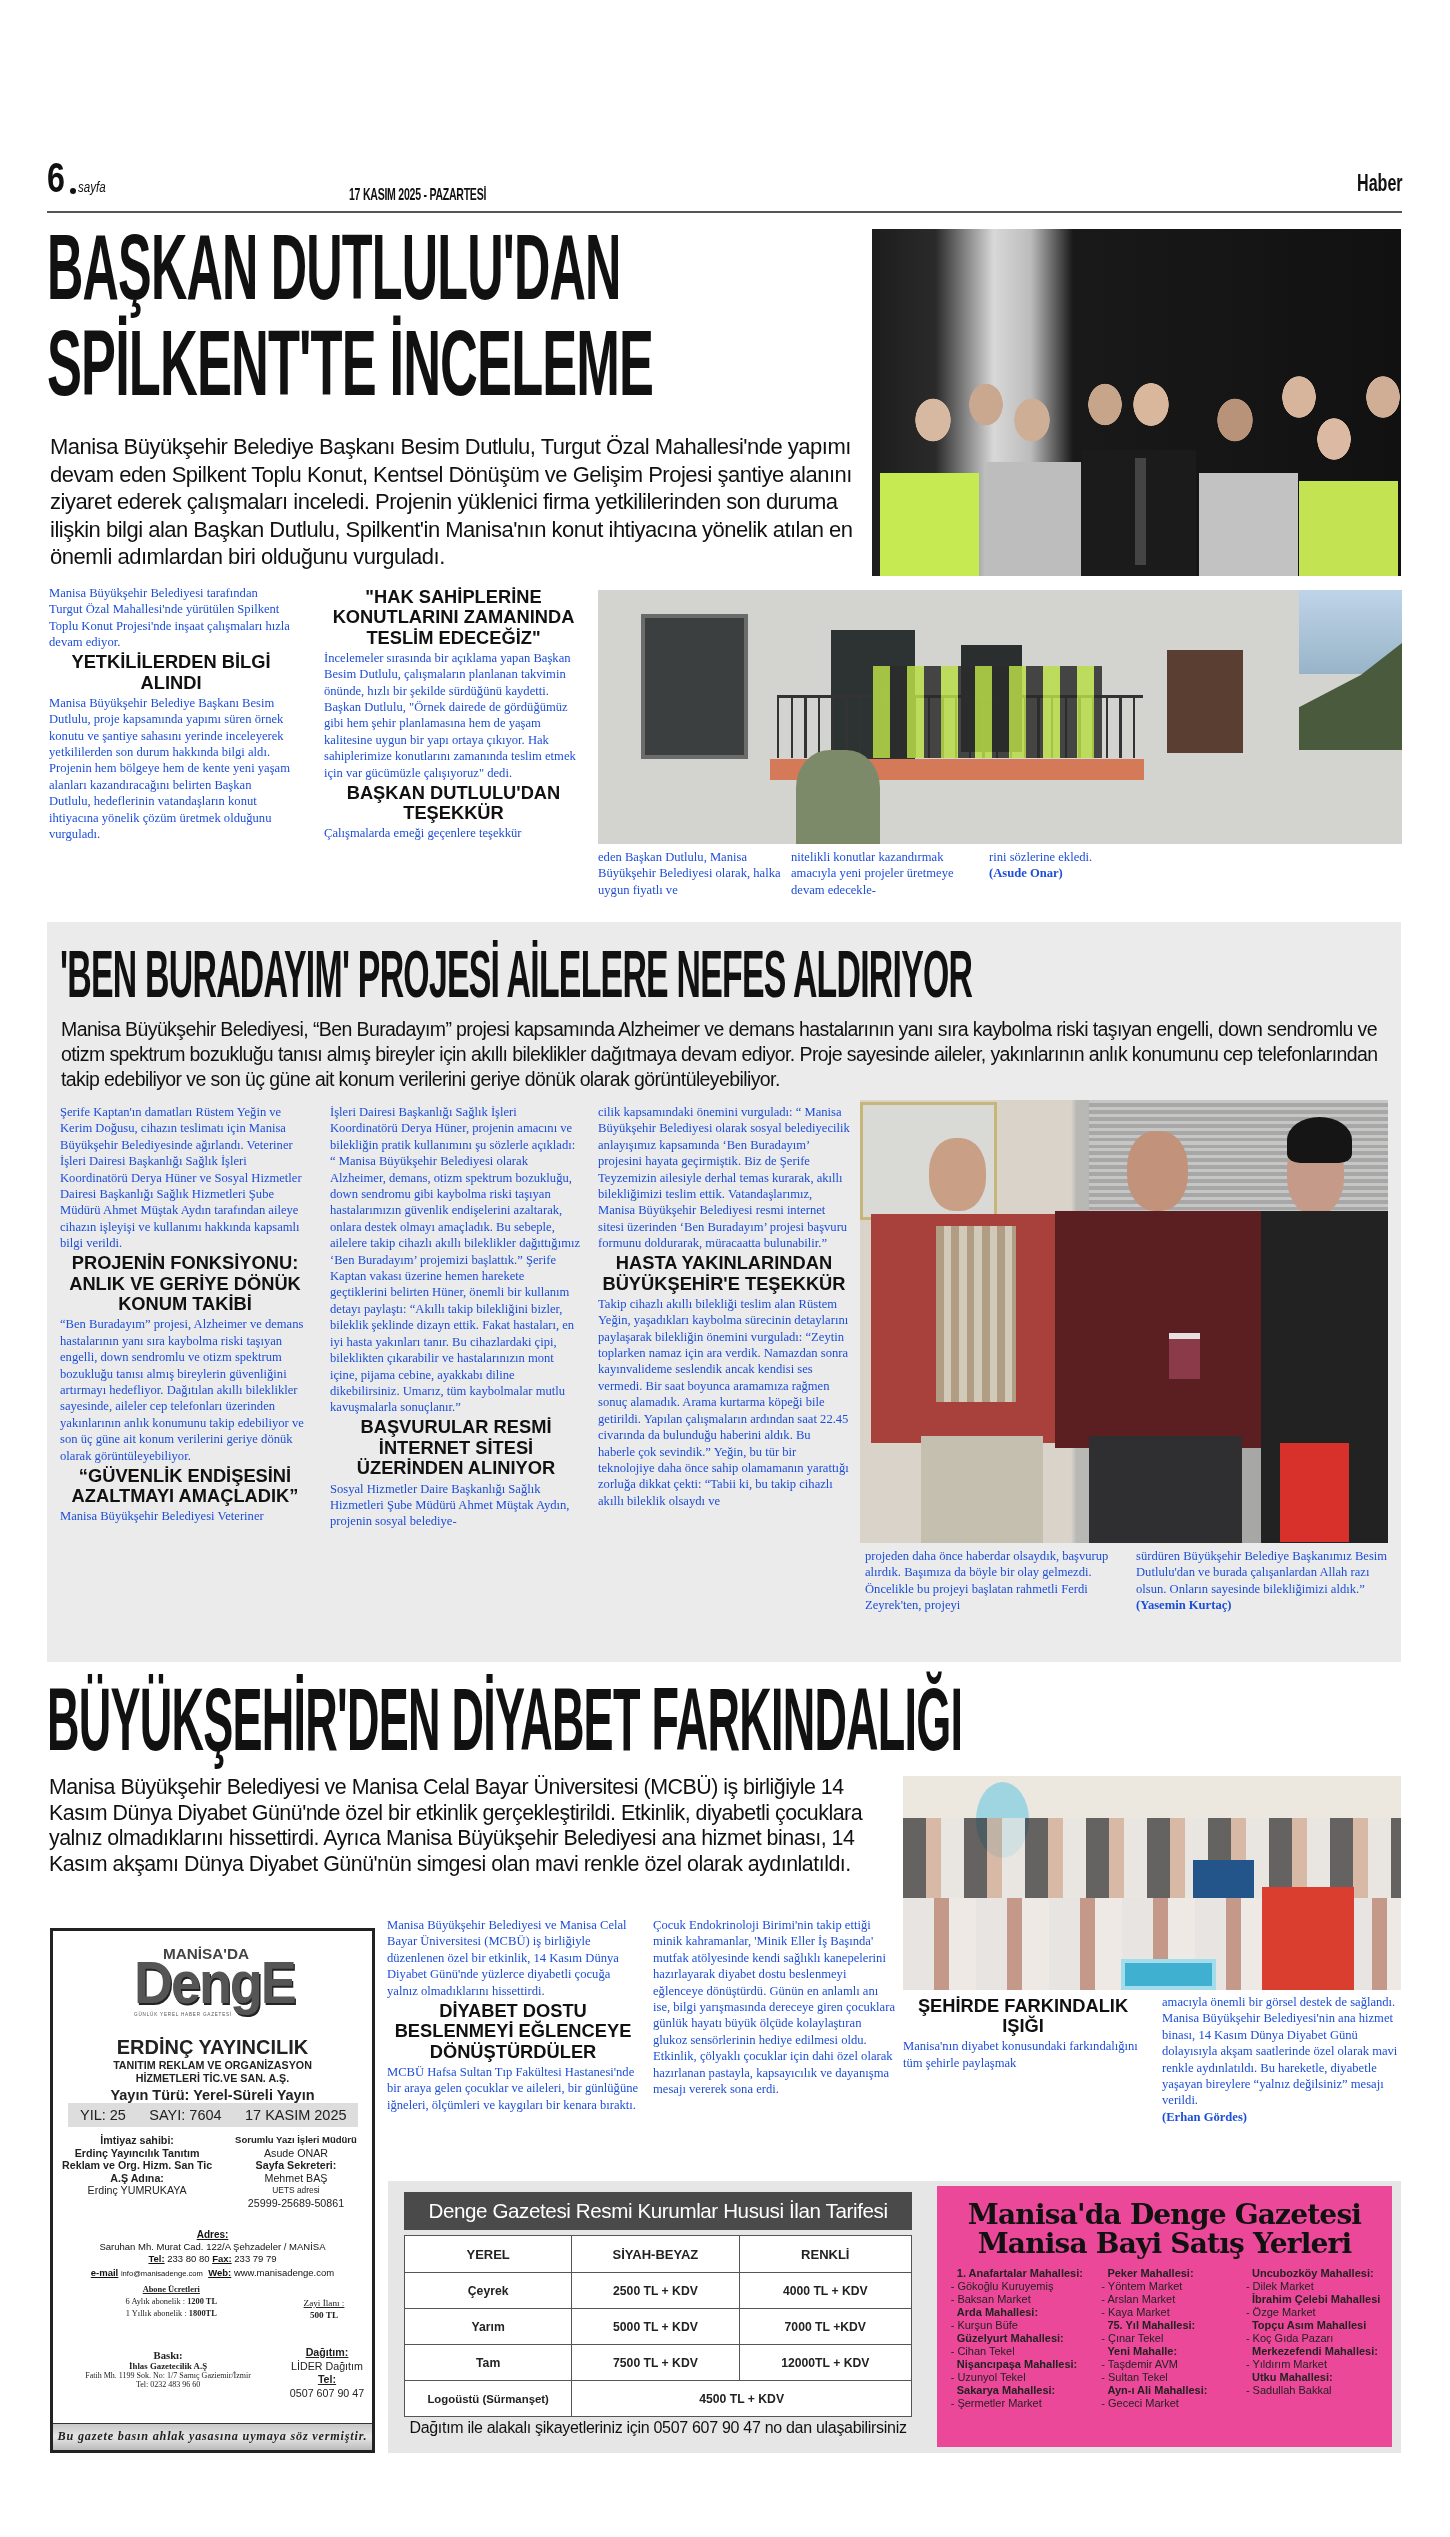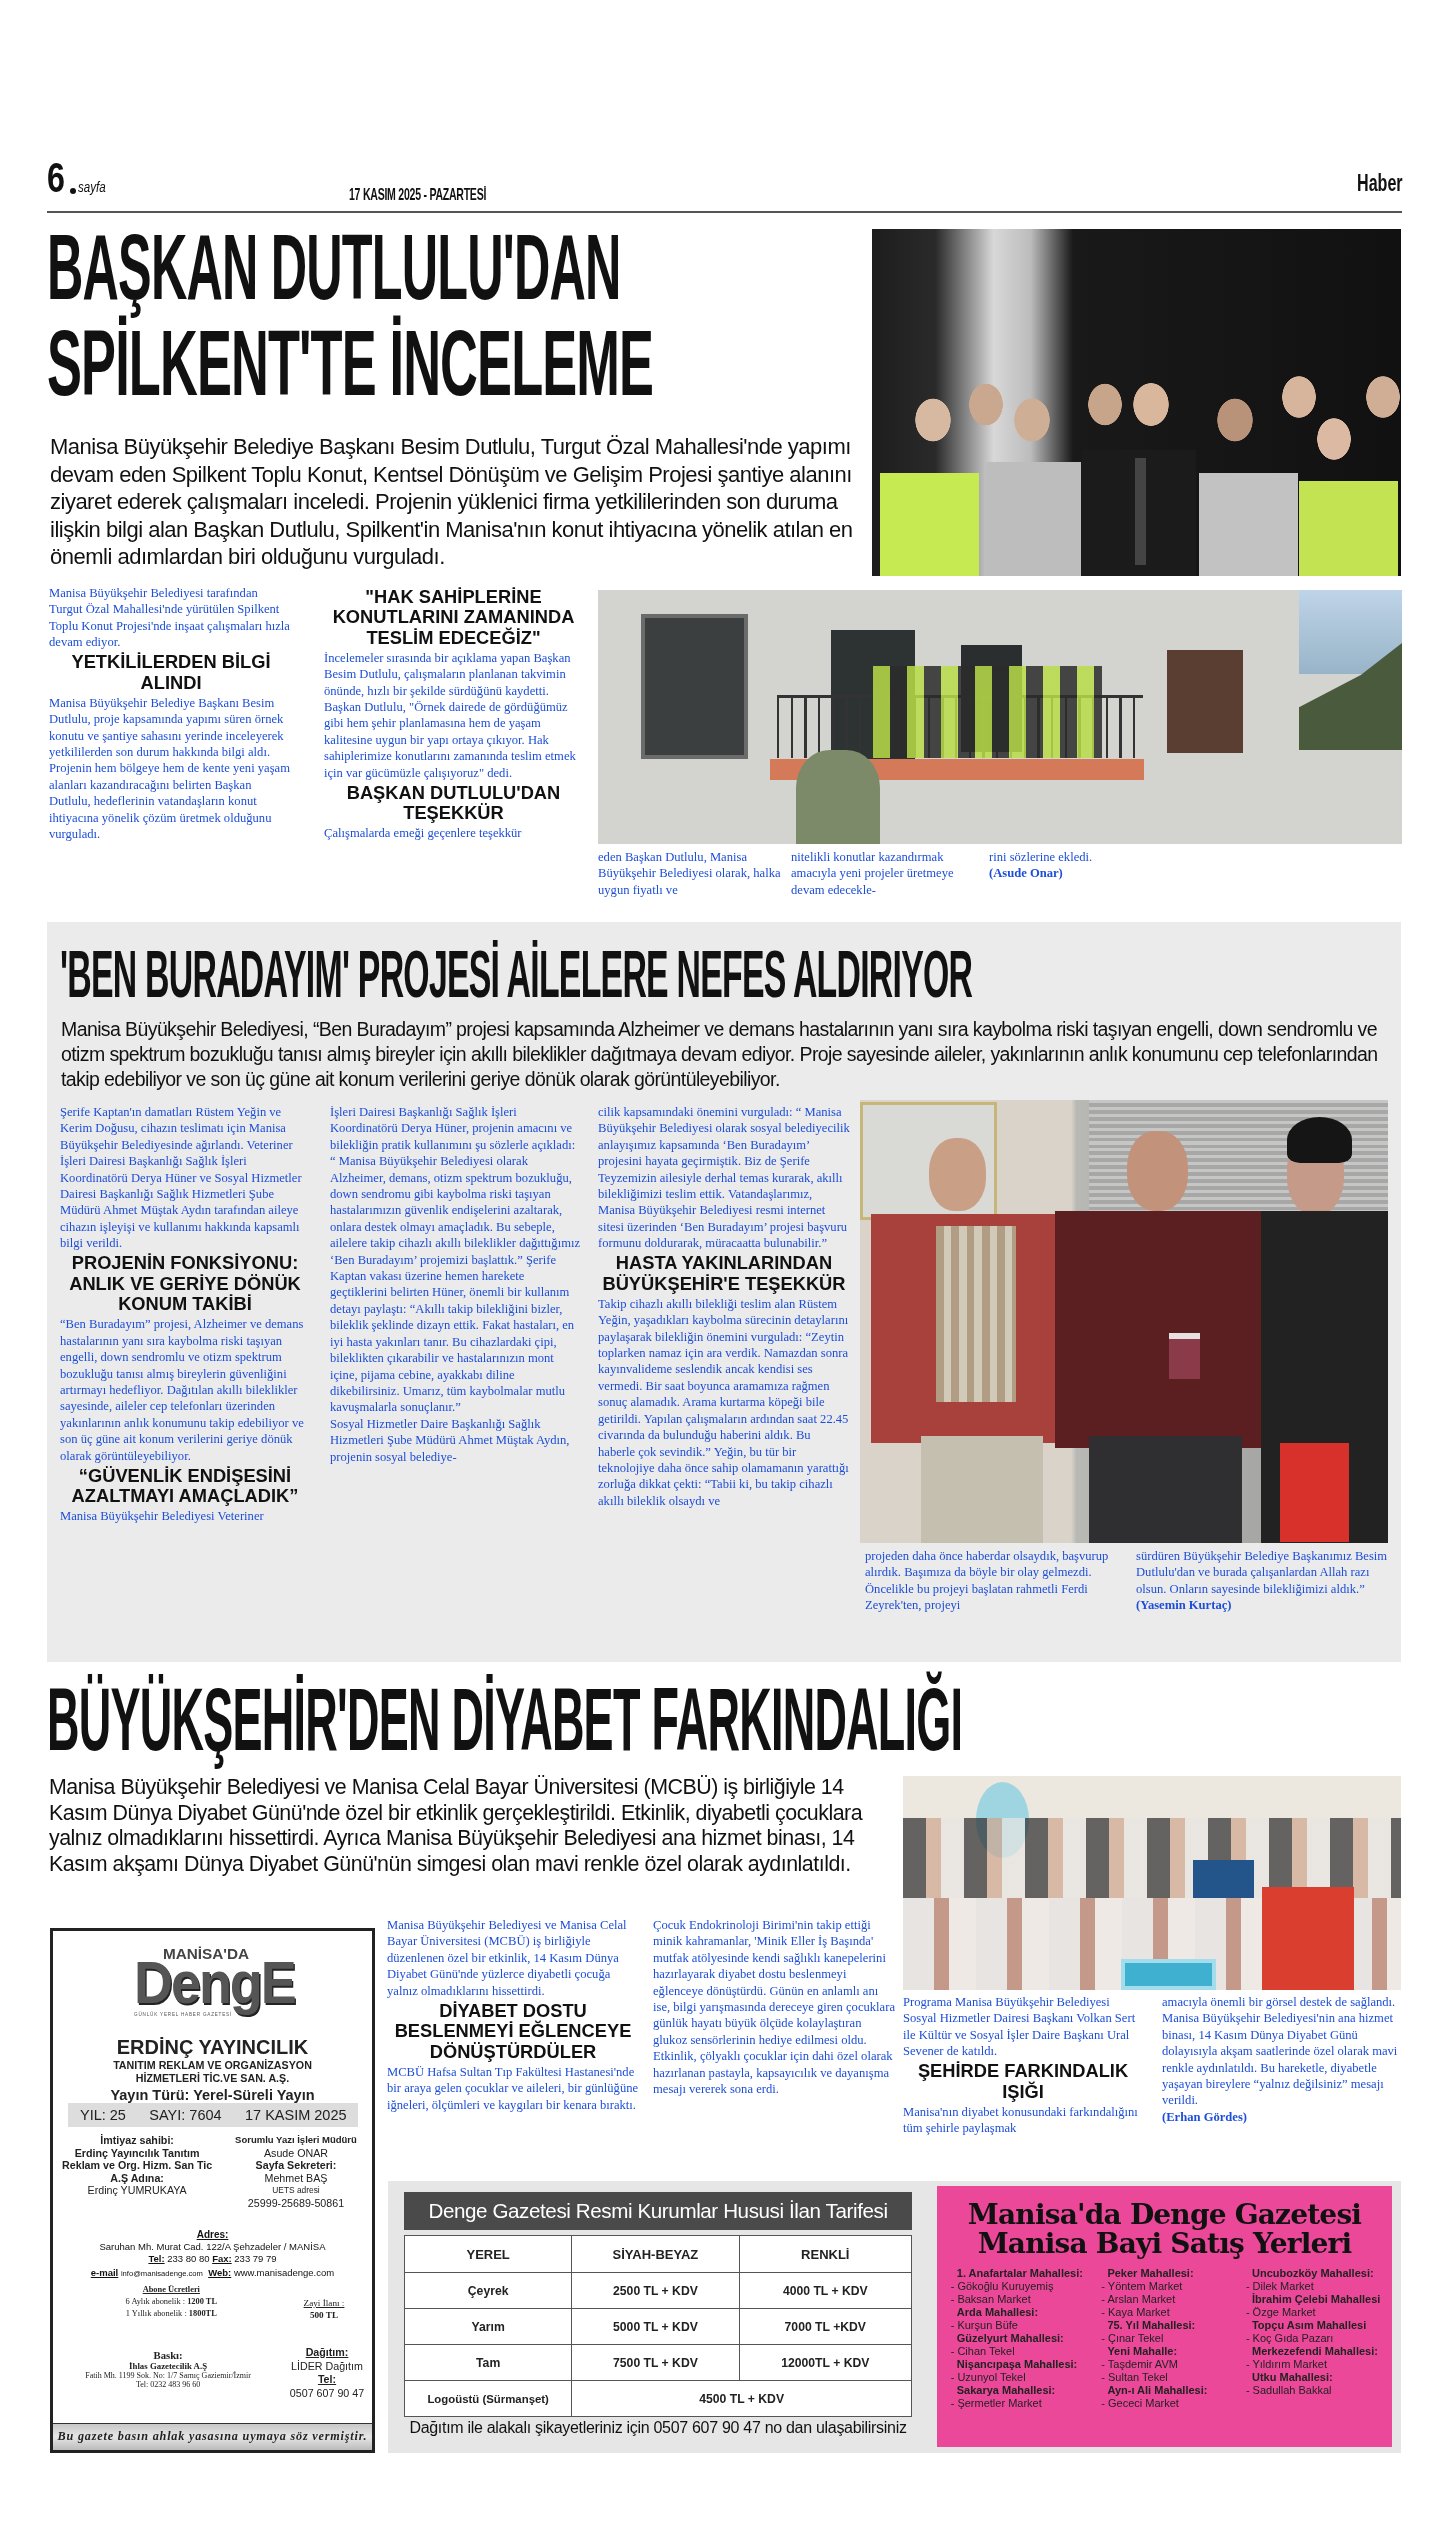--- a/index.html
+++ b/index.html
@@ -117,20 +117,21 @@
 
 <div class="abs" style="left:60px;top:1104px;width:250px;">
   <p class="serif-body">Şerife Kaptan'ın damatları Rüstem Yeğin ve Kerim Doğusu, cihazın teslimatı için Manisa Büyükşehir Belediyesinde ağırlandı. Veteriner İşleri Dairesi Başkanlığı Sağlık İşleri Koordinatörü Derya Hüner ve Sosyal Hizmetler Dairesi Başkanlığı Sağlık Hizmetleri Şube Müdürü Ahmet Müştak Aydın tarafından aileye cihazın işleyişi ve kullanımı hakkında kapsamlı bilgi verildi.</p>
   <h3 class="subhead">PROJENİN FONKSİYONU: ANLIK VE GERİYE DÖNÜK KONUM TAKİBİ</h3>
   <p class="serif-body">“Ben Buradayım” projesi, Alzheimer ve demans hastalarının yanı sıra kaybolma riski taşıyan engelli, down sendromlu ve otizm spektrum bozukluğu tanısı almış bireylerin güvenliğini artırmayı hedefliyor. Dağıtılan akıllı bileklikler sayesinde, aileler cep telefonları üzerinden yakınlarının anlık konumunu takip edebiliyor ve son üç güne ait konum verilerini geriye dönük olarak görüntüleyebiliyor.</p>
   <h3 class="subhead">“GÜVENLİK ENDİŞESİNİ AZALTMAYI AMAÇLADIK”</h3>
   <p class="serif-body">Manisa Büyükşehir Belediyesi Veteriner</p>
 </div>
 <div class="abs" style="left:330px;top:1104px;width:252px;">
   <p class="serif-body">İşleri Dairesi Başkanlığı Sağlık İşleri Koordinatörü Derya Hüner, projenin amacını ve bilekliğin pratik kullanımını şu sözlerle açıkladı: “ Manisa Büyükşehir Belediyesi olarak Alzheimer, demans, otizm spektrum bozukluğu, down sendromu gibi kaybolma riski taşıyan hastalarımızın güvenlik endişelerini azaltarak, onlara destek olmayı amaçladık. Bu sebeple, ailelere takip cihazlı akıllı bileklikler dağıttığımız ‘Ben Buradayım’ projemizi başlattık.” Şerife Kaptan vakası üzerine hemen harekete geçtiklerini belirten Hüner, önemli bir kullanım detayı paylaştı: “Akıllı takip bilekliğini bizler, bileklik şeklinde dizayn ettik. Fakat hastaları, en iyi hasta yakınları tanır. Bu cihazlardaki çipi, bileklikten çıkarabilir ve hastalarınızın mont içine, pijama cebine, ayakkabı diline dikebilirsiniz. Umarız, tüm kaybolmalar mutlu kavuşmalarla sonuçlanır.”</p>
+  <h3 class="subhead">BAŞVURULAR RESMİ İNTERNET SİTESİ ÜZERİNDEN ALINIYOR</h3>
   <p class="serif-body">Sosyal Hizmetler Daire Başkanlığı Sağlık Hizmetleri Şube Müdürü Ahmet Müştak Aydın, projenin sosyal belediye-</p>
 </div>
 <div class="abs" style="left:598px;top:1104px;width:252px;">
   <p class="serif-body">cilik kapsamındaki önemini vurguladı: “ Manisa Büyükşehir Belediyesi olarak sosyal belediyecilik anlayışımız kapsamında ‘Ben Buradayım’ projesini hayata geçirmiştik. Biz de Şerife Teyzemizin ailesiyle derhal temas kurarak, akıllı bilekliğimizi teslim ettik. Vatandaşlarımız, Manisa Büyükşehir Belediyesi resmi internet sitesi üzerinden ‘Ben Buradayım’ projesi başvuru formunu doldurarak, müracaatta bulunabilir.”</p>
   <h3 class="subhead">HASTA YAKINLARINDAN BÜYÜKŞEHİR'E TEŞEKKÜR</h3>
   <p class="serif-body">Takip cihazlı akıllı bilekliği teslim alan Rüstem Yeğin, yaşadıkları kaybolma sürecinin detaylarını paylaşarak bilekliğin önemini vurguladı: “Zeytin toplarken namaz için ara verdik. Namazdan sonra kayınvalideme seslendik ancak kendisi ses vermedi. Bir saat boyunca aramamıza rağmen sonuç alamadık. Arama kurtarma köpeği bile getirildi. Yapılan çalışmaların ardından saat 22.45 civarında da bulunduğu haberini aldık. Bu haberle çok sevindik.” Yeğin, bu tür bir teknolojiye daha önce sahip olamamanın yarattığı zorluğa dikkat çekti: “Tabii ki, bu takip cihazlı akıllı bileklik olsaydı ve</p>
 </div>
 
 <div class="photo" style="left:860px;top:1100px;width:528px;height:443px;background:linear-gradient(90deg,#d9d3c9 0%,#d9d3c9 40%,#b8b8b5 41%,#9a9c9b 100%);">
   <div class="abs" style="left:0;top:1.5px;width:137px;height:118px;border:3.8px solid #c7b67a;background:#d9d9d6;"></div>
@@ -167,21 +168,20 @@
   <div class="abs" style="left:218px;top:183px;width:95px;height:30.5px;background:#3fb0cf;border:4.6px solid #a3dceb;"></div>
 </div>
 
 <div class="abs" style="left:387px;top:1917px;width:252px;">
   <p class="serif-body">Manisa Büyükşehir Belediyesi ve Manisa Celal Bayar Üniversitesi (MCBÜ) iş birliğiyle düzenlenen özel bir etkinlik, 14 Kasım Dünya Diyabet Günü'nde yüzlerce diyabetli çocuğa yalnız olmadıklarını hissettirdi.</p>
   <h3 class="subhead">DİYABET DOSTU BESLENMEYİ EĞLENCEYE DÖNÜŞTÜRDÜLER</h3>
   <p class="serif-body">MCBÜ Hafsa Sultan Tıp Fakültesi Hastanesi'nde bir araya gelen çocuklar ve aileleri, bir günlüğüne iğneleri, ölçümleri ve kaygıları bir kenara bıraktı.</p>
 </div>
 <div class="abs serif-body" style="left:653px;top:1917px;width:244px;">Çocuk Endokrinoloji Birimi'nin takip ettiği minik kahramanlar, 'Minik Eller İş Başında' mutfak atölyesinde kendi sağlıklı kanepelerini hazırlayarak diyabet dostu beslenmeyi eğlenceye dönüştürdü. Günün en anlamlı anı ise, bilgi yarışmasında dereceye giren çocuklara günlük hayatı büyük ölçüde kolaylaştıran glukoz sensörlerinin hediye edilmesi oldu. Etkinlik, çölyaklı çocuklar için dahi özel olarak hazırlanan pastayla, kapsayıcılık ve dayanışma mesajı vererek sona erdi.</div>
 <div class="abs" style="left:903px;top:1994px;width:240px;">
-  <p class="serif-body">Programa Manisa Büyükşehir Belediyesi Sosyal Hizmetler Dairesi Başkanı Volkan Sert ile Kültür ve Sosyal İşler Daire Başkanı Ural Sevener de katıldı.</p>
   <h3 class="subhead">ŞEHİRDE FARKINDALIK IŞIĞI</h3>
   <p class="serif-body">Manisa'nın diyabet konusundaki farkındalığını tüm şehirle paylaşmak</p>
 </div>
 <div class="abs" style="left:1162px;top:1994px;width:240px;">
   <p class="serif-body">amacıyla önemli bir görsel destek de sağlandı. Manisa Büyükşehir Belediyesi'nin ana hizmet binası, 14 Kasım Dünya Diyabet Günü dolayısıyla akşam saatlerinde özel olarak mavi renkle aydınlatıldı. Bu hareketle, diyabetle yaşayan bireylere “yalnız değilsiniz” mesajı verildi.</p>
   <p class="serif-body byline">(Erhan Gördes)</p>
 </div>
 
 <div class="abs mast">
   <div class="mast-logo">

